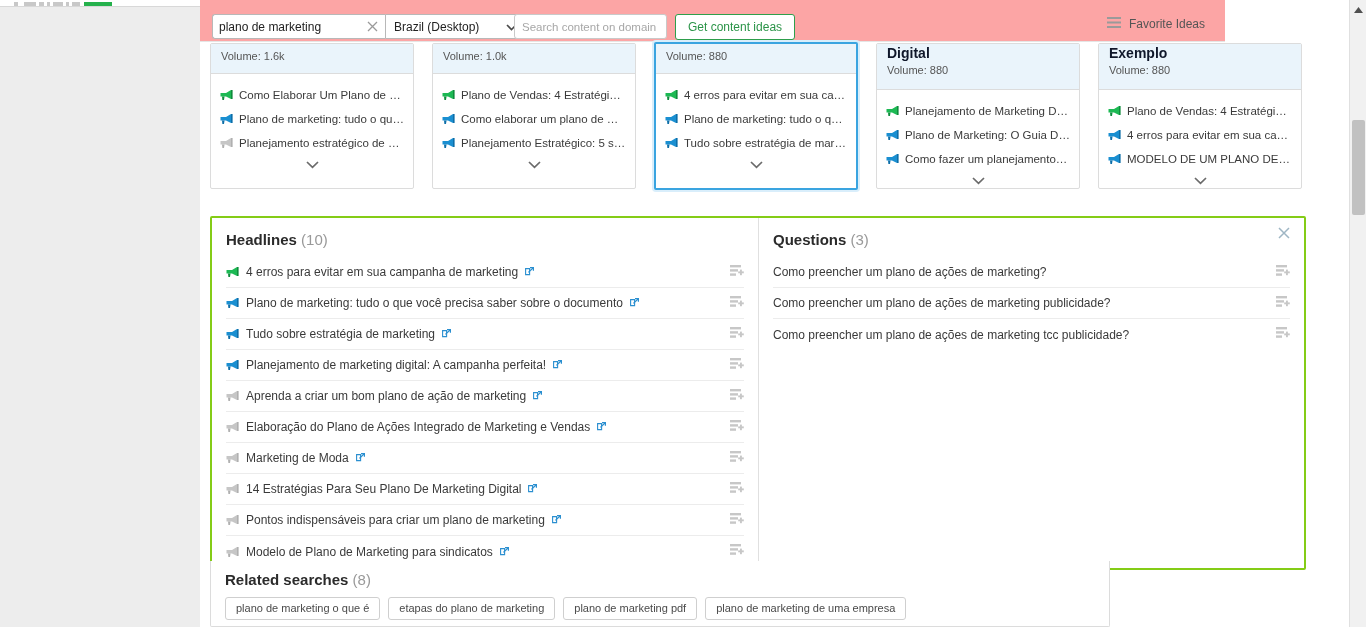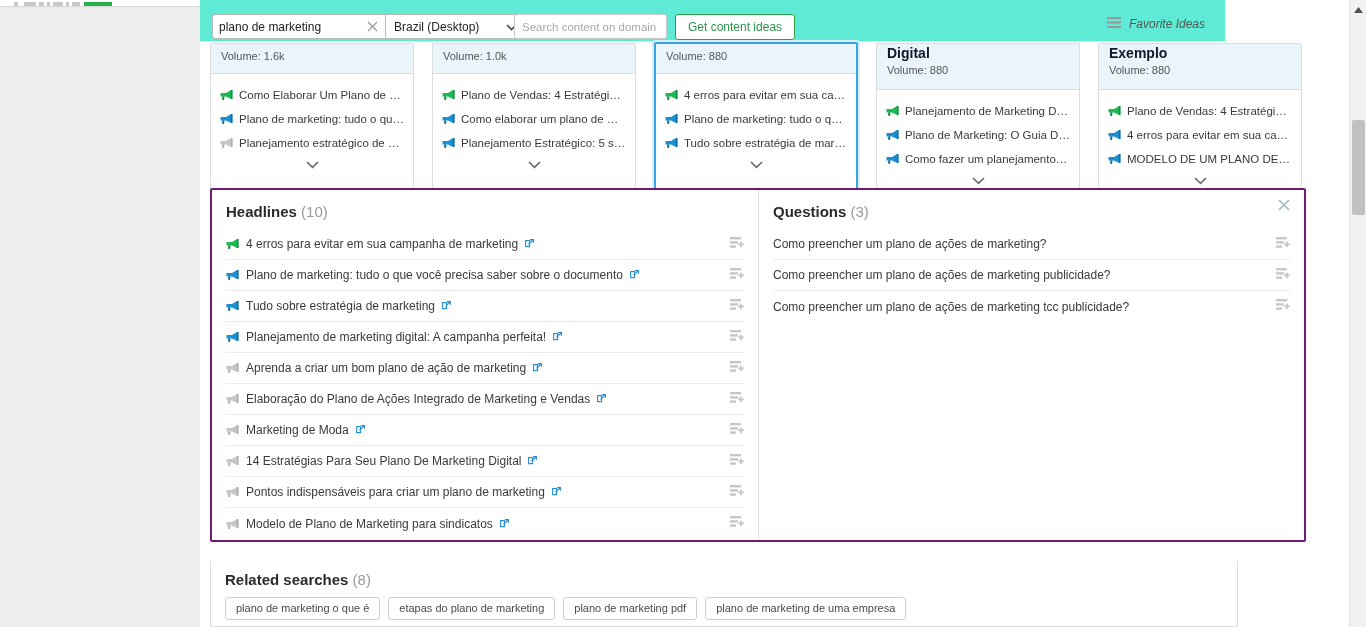--- a/index.html
+++ b/index.html
@@ -37,21 +37,21 @@
 
   
   .page {
     position: absolute; left: 200px; top: 0; width: 1149px; height: 627px;
     background: #fff;
   }
 
   
   .toolbar {
     position: absolute; left: 0; top: 0; width: 1025px; height: 42px;
-    background: #5eead4; border-bottom: 1px solid #e5e5e5; text-align: right;
+    background: #fca5a5; border-bottom: 1px solid #e5e5e5; text-align: right;
   }
   .kw-group {
     position: absolute; left: 12px; top: 14px;
     display: flex; height: 25px;
   }
   .kw-input {
     width: 148px; height: 25px;
     border: 1px solid #b8b8b8; border-right: none;
     border-radius: 3px 0 0 3px;
     display: flex; align-items: center;
@@ -84,21 +84,21 @@
     position: absolute; left: 475px; top: 14px;
     height: 26px; padding: 0 12px;
     border: 1px solid #2e9e4c; border-radius: 3px;
     background: #fff; color: #2b9448; font-size: 12px;
     display: flex; align-items: center; cursor: pointer;
     white-space: nowrap;
   }
 
   .fav-ideas {
     position: absolute; right: 20px; top: 17px;
-    display: flex; align-items: center; gap: 8px; cursor: pointer; font-style: italic;
+    display: flex; align-items: center; gap: 8px; cursor: pointer;
   }
   .fav-ideas .lbl { font-size: 12px; color: #555; white-space: nowrap; }
 
   
   .cards {
     position: absolute; left: 10px; top: 43px; width: 1110px; height: 150px;
   }
   .card {
     position: absolute; top: 0; width: 204px; background: #fff;
     border: 1px solid #dcdcdc; border-radius: 2px;
@@ -131,23 +131,23 @@
   }
   .card-more {
     text-align: center; margin-top: 3px; cursor: pointer; color: #7b7b7b;
   }
 
   
   .mg { flex: 0 0 13px; width: 13px; height: 12px; display:block; }
 
   
   .panel {
-    position: absolute; left: 210px; top: 188px;
+    position: absolute; left: 210px; top: 216px;
     width: 1096px; height: 354px;
-    background: #fff; border: 2px solid #701a75; border-radius: 2px;
+    background: #fff; border: 2px solid #84cc16; border-radius: 2px;
     display: flex;
   }
   .panel-left { width: 547px; border-right: 1px solid #e0e0e0; padding: 13px 14px 0 14px; }
   .panel-right { width: 545px; padding: 13px 14px 0 14px; position: relative; }
   .sec-title { font-size: 15px; color: #2b2b2b; margin-bottom: 9px; font-weight: bold; }
   .sec-title .cnt { color: #999; font-weight: normal; }
   .panel-close {
     position: absolute; right: 11px; top: 8px;
     width: 16px; height: 16px; cursor: pointer;
   }
@@ -159,21 +159,21 @@
   }
   .row:last-child { border-bottom: none; }
   .row .txt { font-size: 12px; color: #3a3a3a; white-space: nowrap; }
   .row .spacer { flex: 1 1 auto; }
   .extlink { flex: 0 0 9px; }
   .addlist { flex: 0 0 13px; cursor: pointer; opacity: .55; }
 
   
   .related {
     position: absolute; left: 210px; top: 561px;
-    width: 1028px; height: 66px;
+    width: 900px; height: 66px;
     background: #fff; border: 1px solid #dcdcdc; border-top: none;
     border-radius: 0 0 2px 2px;
     padding: 10px 14px 0 14px; overflow: hidden;
   }
   .tags { display: flex; flex-wrap: wrap; gap: 8px; margin-top: 9px; }
   .tag {
     border: 1px solid #cfcfcf; border-radius: 3px;
     padding: 4px 10px; font-size: 11px; color: #4a4a4a;
     background: #fff; white-space: nowrap; cursor: pointer; line-height: 13px;
   }

